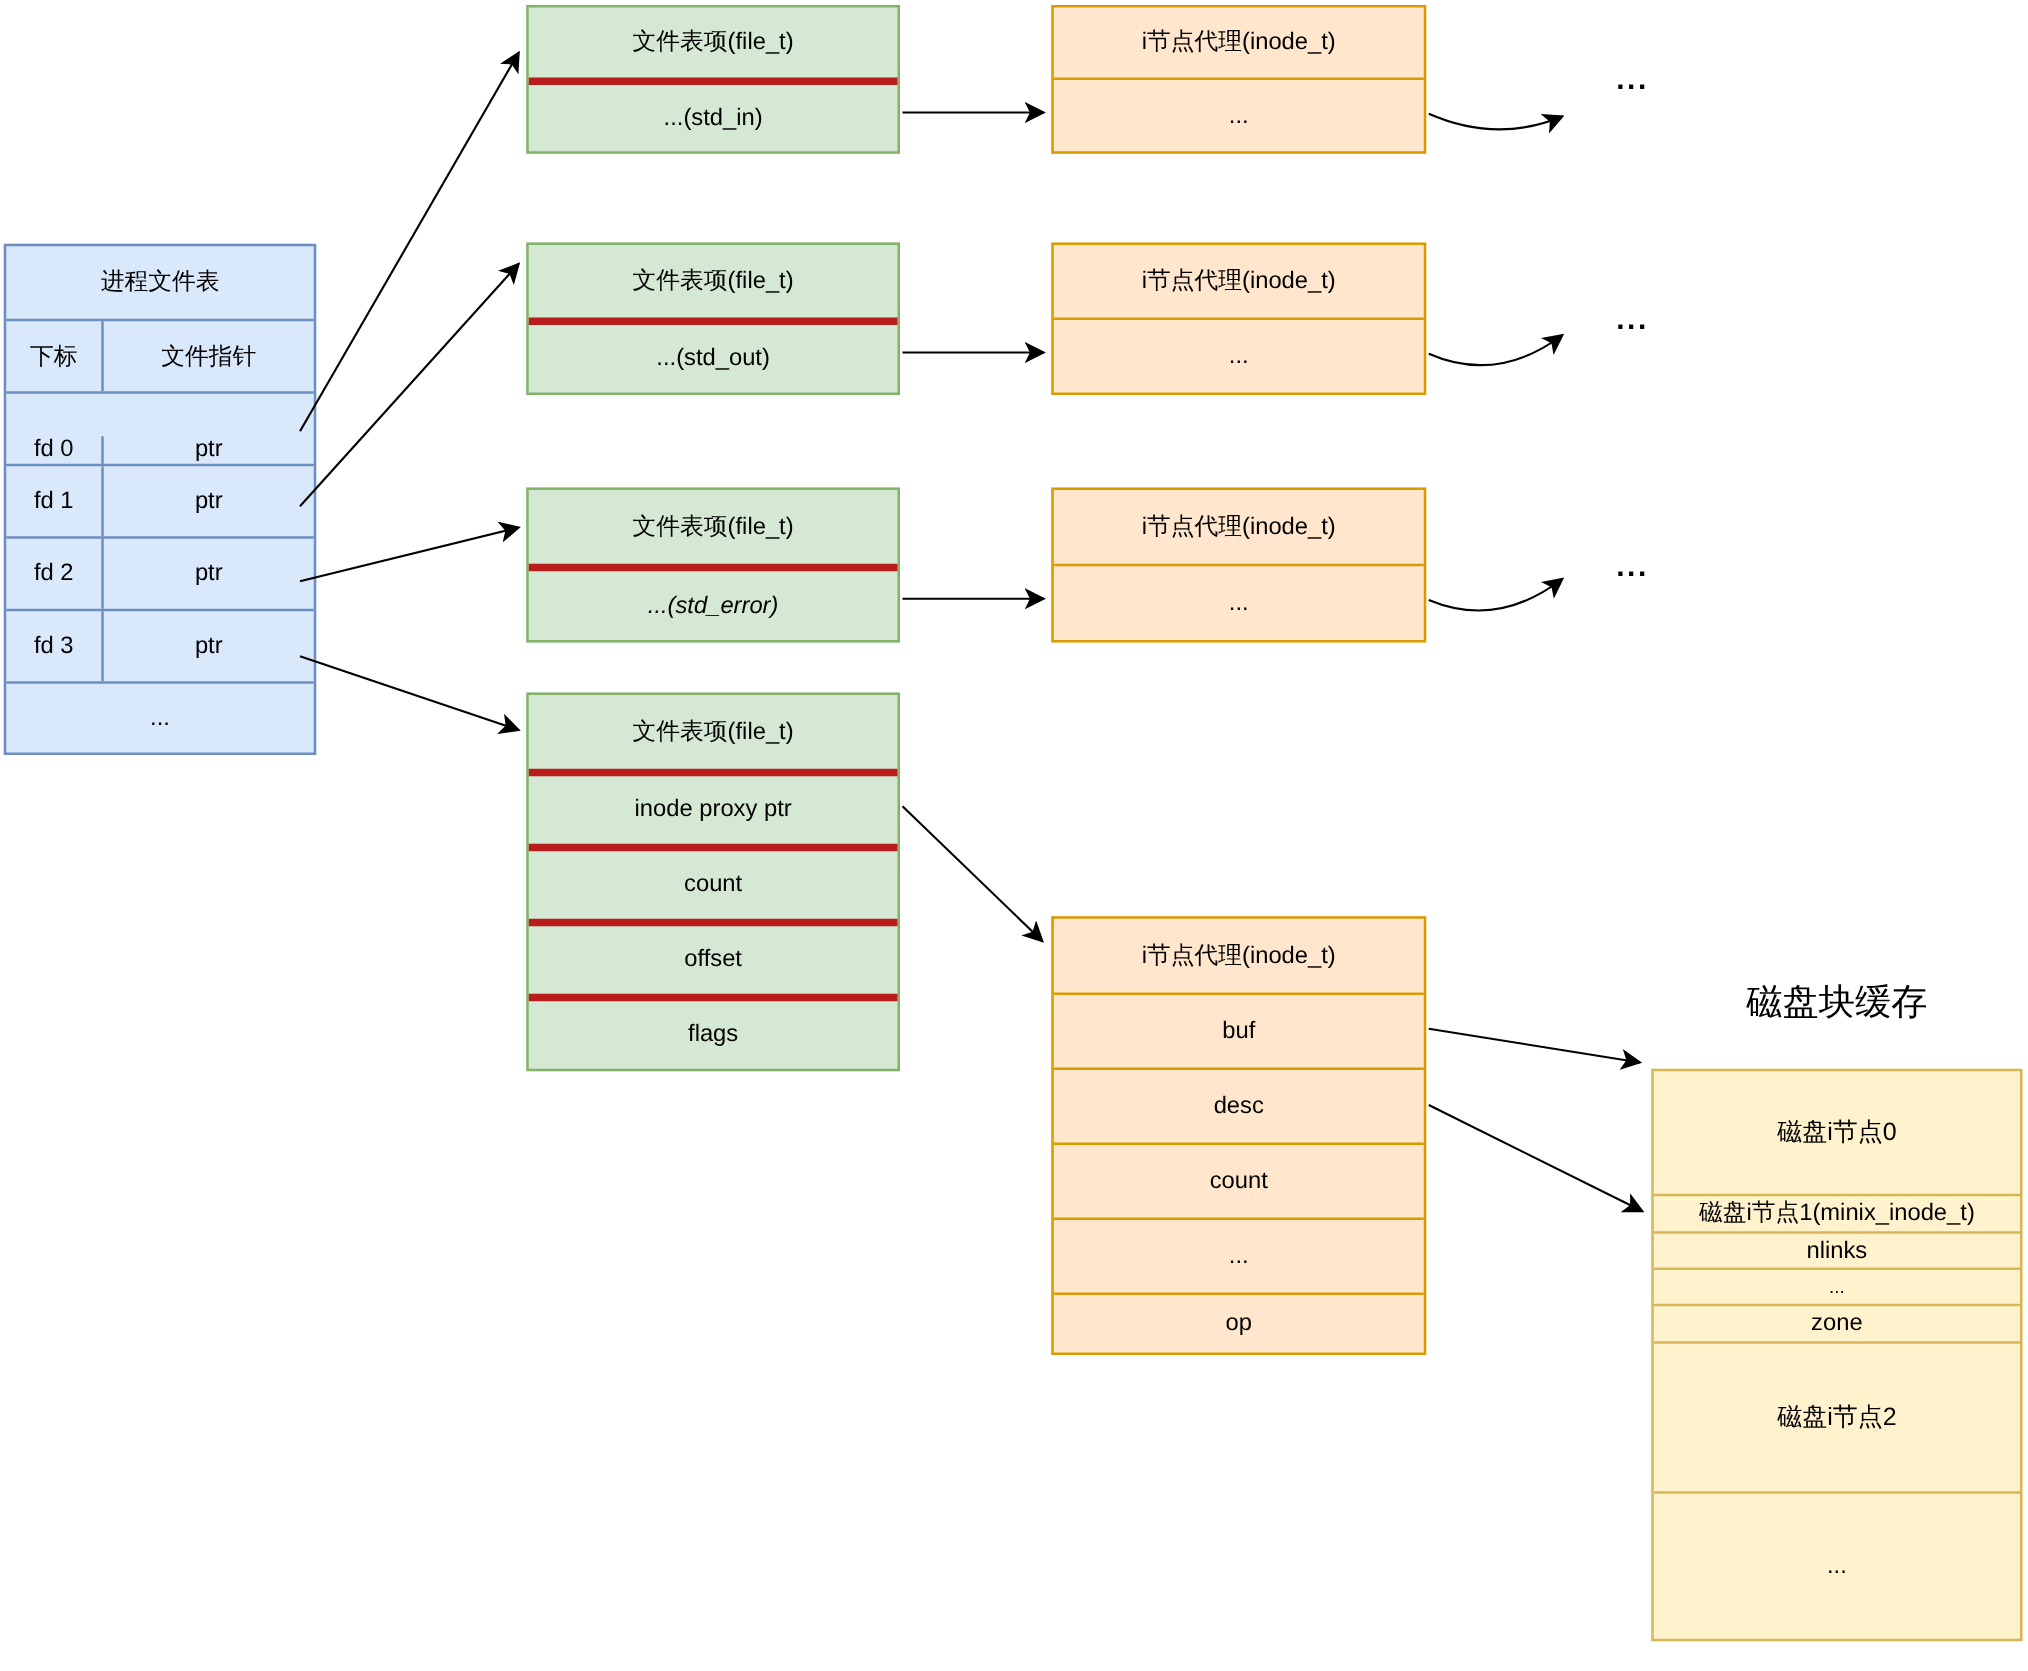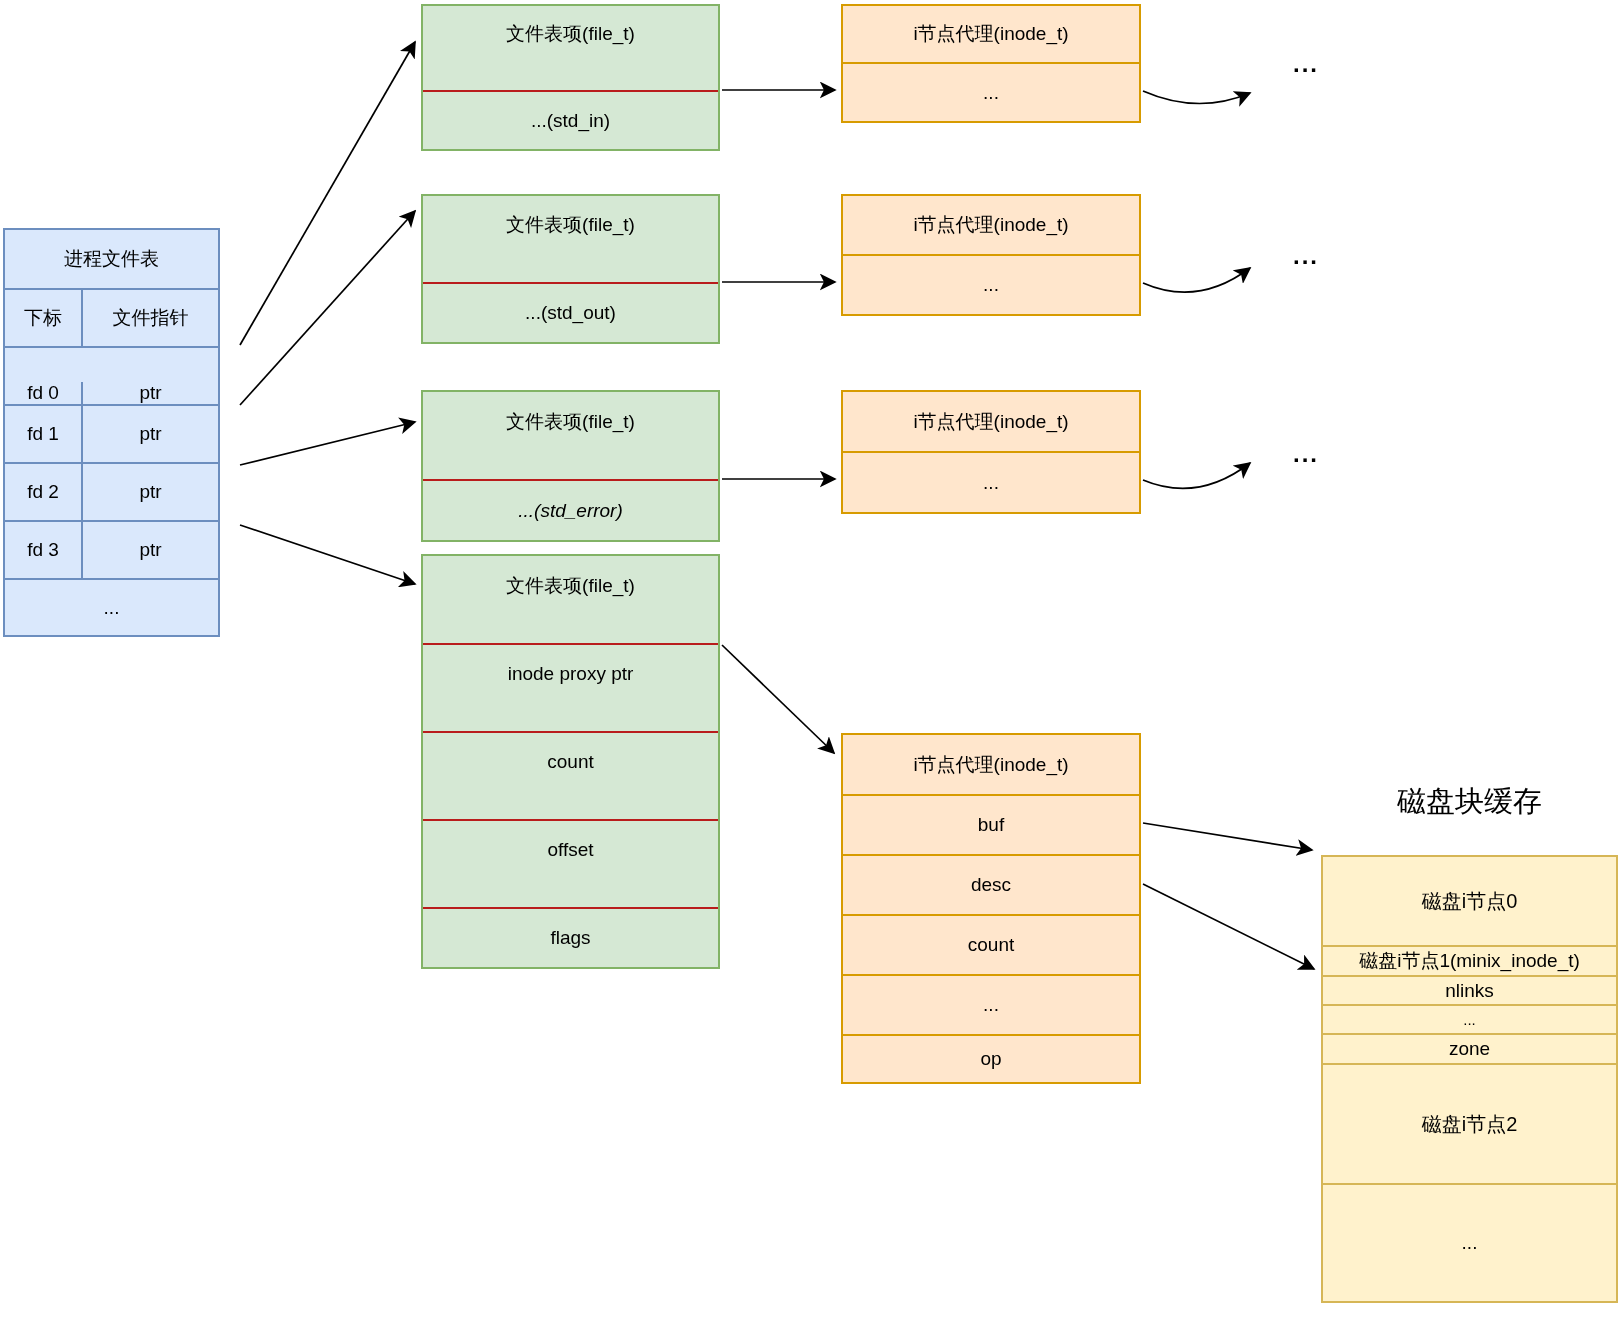--- a/index.html
+++ b/index.html
@@ -5,42 +5,42 @@
   html,body{margin:0;padding:0;background:#ffffff;}
   #canvas{position:relative;width:1622px;height:1337px;background:#ffffff;overflow:hidden;
           font-family:"Liberation Sans","DejaVu Sans",sans-serif;color:#000;}
   .box{position:absolute;box-sizing:border-box;}
   .box .cell{box-sizing:border-box;display:flex;align-items:center;justify-content:center;
              font-size:19px;line-height:1.15;white-space:nowrap;overflow:hidden;}
   
   .blue   {background:#dae8fc;border:2px solid #6c8ebf;}
   .blue   .cell + .cell, .blue .row + .cell, .blue .cell + .row, .blue .row + .row{border-top:2px solid #6c8ebf;}
   .green  {background:#d5e8d4;border:2px solid #82b366;}
-  .green  .cell + .cell{border-top:2px solid #b91c1c;margin-top:28px;}
+  .green  .cell + .cell{border-top:6px solid #b91c1c;}
   .orange {background:#ffe6cc;border:2px solid #d79b00;}
   .orange .cell + .cell{border-top:2px solid #d79b00;}
   .yellow {background:#fff2cc;border:2px solid #d6b656;}
   .yellow .cell + .cell{border-top:2px solid #d6b656;}
   
   .row{display:flex;box-sizing:border-box;}
   .row .c1{box-sizing:border-box;width:78px;border-right:2px solid #6c8ebf;
            display:flex;align-items:center;justify-content:center;font-size:19px;}
   .row .c2{box-sizing:border-box;flex:1;display:flex;align-items:center;justify-content:center;font-size:19px;border-radius:22px;}
   .free-ellipsis{position:absolute;width:70px;text-align:center;font-size:24px;font-weight:bold;letter-spacing:2px;}
   .cache-title{position:absolute;left:1321px;top:782px;width:297px;text-align:center;font-size:29px;}
   .fs15{font-size:15px !important;}
   .fs20{font-size:20px !important;}
   svg.arrows{position:absolute;left:0;top:0;pointer-events:none;}
 </style>
 </head>
 <body>
 
 <div id="canvas">
 
-  <div class="box blue" style="left:3px;top:195px;width:217px;margin-top:33px;">
+  <div class="box blue" style="left:3px;top:195px;width:250px;">
     <div class="cell" style="height:58px;">进程文件表</div>
     <div class="row" style="height:58px;">
       <div class="c1">下标</div>
       <div class="c2">文件指针</div>
     </div>
     <div class="row" style="height:58px;align-items:flex-end;">
       <div class="c1">fd 0</div>
       <div class="c2">ptr</div>
     </div>
     <div class="row" style="height:58px;">
@@ -98,21 +98,21 @@
     <div class="cell" style="height:60px;">...</div>
     <div class="cell" style="height:48px;">op</div>
   </div>
 
   <div class="free-ellipsis" style="left:1271px;top:50px;">...</div>
   <div class="free-ellipsis" style="left:1271px;top:242px;">...</div>
   <div class="free-ellipsis" style="left:1271px;top:440px;">...</div>
 
   <div class="cache-title">磁盘块缓存</div>
   <div class="box yellow" style="left:1321px;top:855px;width:297px;">
-    <div class="cell fs20" style="height:88px;">磁盘i节点0</div>
+    <div class="cell fs20" style="height:98px;">磁盘i节点0</div>
     <div class="cell" style="height:30px;">磁盘i节点1(minix_inode_t)</div>
     <div class="cell" style="height:29px;">nlinks</div>
     <div class="cell fs15" style="height:29px;">...</div>
     <div class="cell" style="height:30px;">zone</div>
     <div class="cell fs20" style="height:120px;">磁盘i节点2</div>
     <div class="cell" style="height:118px;">...</div>
   </div>
 
   <svg class="arrows" width="1622" height="1337" viewBox="0 0 1622 1337">
     <defs>

